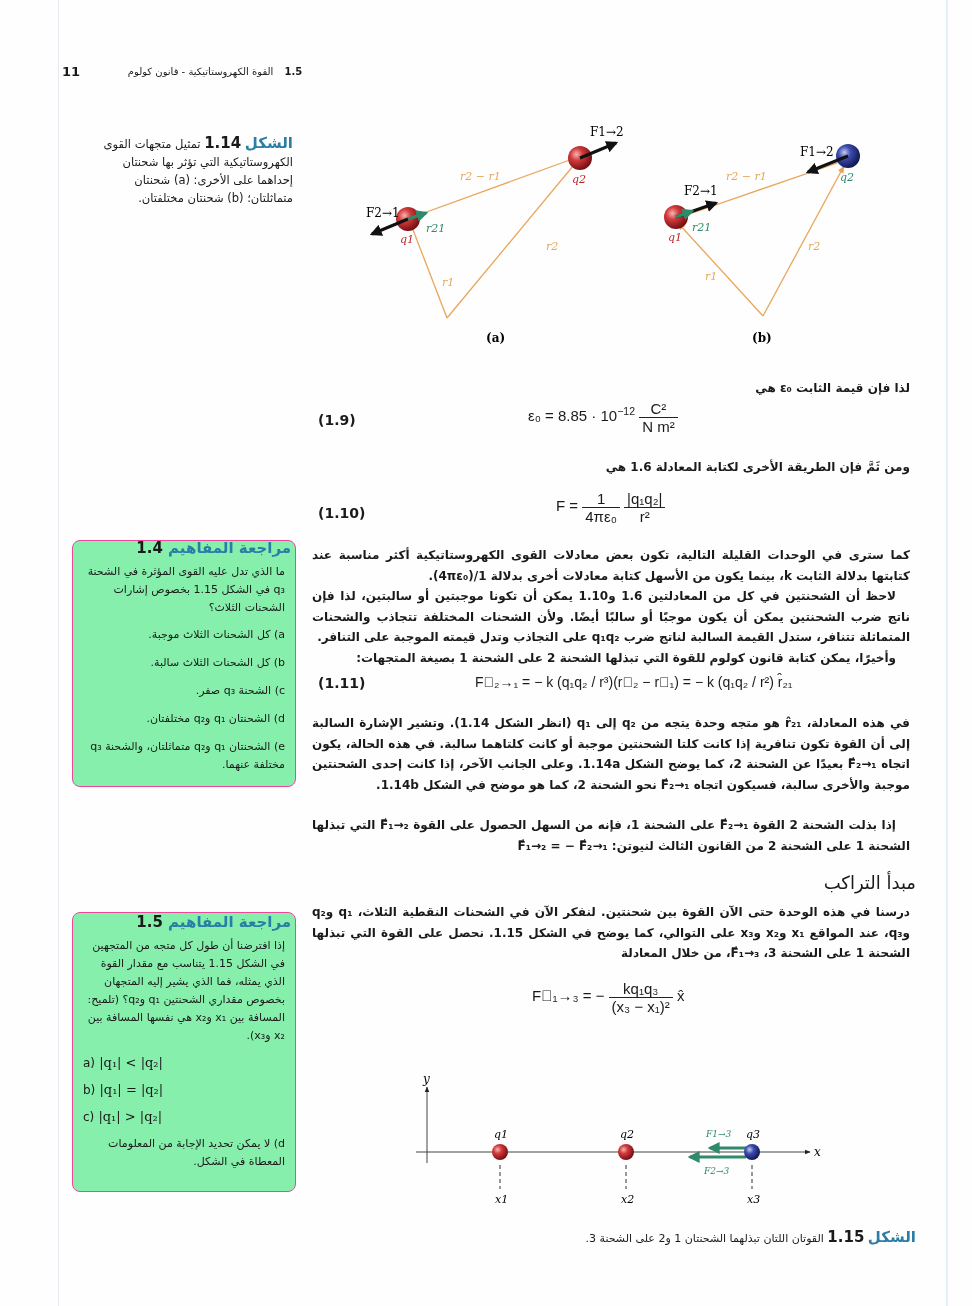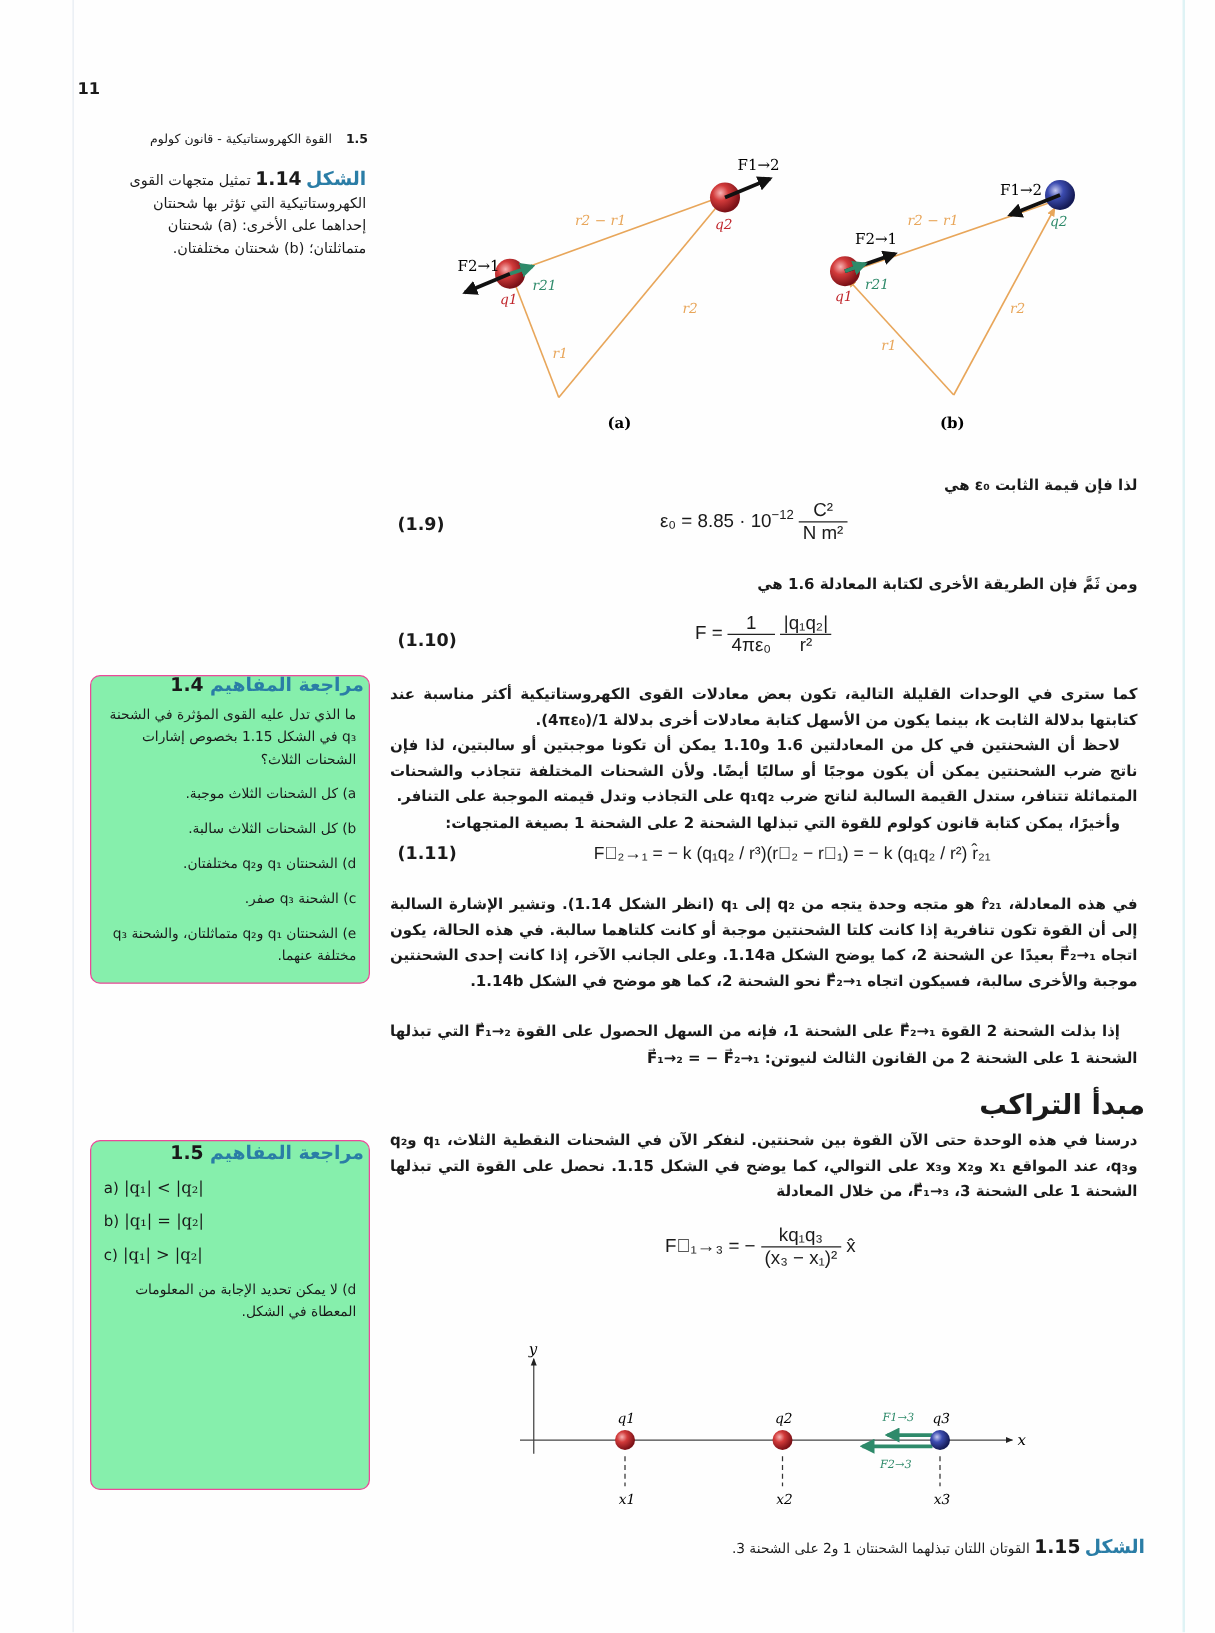--- a/index.html
+++ b/index.html
@@ -3,41 +3,41 @@
 <meta charset="utf-8">
 <style>
   html, body { margin: 0; padding: 0; }
   body {
     width: 972px; height: 1306px; background: #fefefe; position: relative; overflow: hidden;
     font-family: "DejaVu Sans", sans-serif; color: #1a1a1a;
   }
   .edge-left { position: absolute; left: 58px; top: 0; width: 1px; height: 1306px; background: #e6ecf2; }
   .edge-right { position: absolute; left: 946px; top: 0; width: 2px; height: 1306px; background: #dff3f5; }
   .page-num { position: absolute; left: 62px; top: 64px; font-weight: bold; font-size: 13px; }
-  .running-head { position: absolute; left: 120px; top: 66px; font-size: 10px; direction: rtl; width: 190px; text-align: left; margin-top: 40px; }
+  .running-head { position: absolute; left: 120px; top: 66px; font-size: 10px; direction: rtl; width: 190px; text-align: center; }
   .running-head .sec { font-weight: bold; margin-left: 8px; }
 
   .rtl { direction: rtl; text-align: right; }
   .cap-label { color: #2a7da6; font-weight: bold; font-size: 15px; }
   .cap-num { font-weight: bold; font-size: 15px; }
   .fig114-cap { position: absolute; left: 88px; top: 134px; width: 205px; font-size: 11.5px; line-height: 18px; }
 
   svg text { font-family: "DejaVu Serif", serif; }
 
   .fig114 { position: absolute; left: 350px; top: 110px; width: 560px; height: 250px; }
 
   .para { position: absolute; left: 312px; width: 598px; font-size: 12px; line-height: 20.5px; direction: rtl; text-align: justify; font-weight: bold; }
   .eq { position: absolute; font-family: Liberation Sans, sans-serif; font-size: 15px; }
   .eq-num { position: absolute; left: 318px; font-weight: bold; font-size: 14px; }
   .frac { display: inline-block; vertical-align: middle; text-align: center; }
   .frac .n { display: block; border-bottom: 1px solid #222; padding: 0 3px; }
   .frac .d { display: block; padding: 0 3px; }
   sub, sup { font-size: 70%; }
 
-  .section-title { position: absolute; left: 700px; top: 872px; width: 216px; font-size: 22px; font-weight: bold; direction: rtl; text-align: right; }
+  .section-title { position: absolute; left: 700px; top: 872px; width: 216px; font-size: 18px; font-weight: normal; direction: rtl; text-align: right; }
 
   .box { position: absolute; left: 72px; width: 222px; border: 1px solid #ec4899; border-radius: 8px; background: #86efac; }
   .box-title { direction: rtl; text-align: right; font-weight: bold; font-size: 15px; padding: 0 4px 6px 0; }
   .box-title .t { color: #2a7da6; }
   .box-q { direction: rtl; text-align: right; font-size: 11px; line-height: 18px; padding: 0 10px 4px 10px; }
   .box-opt { direction: rtl; text-align: right; font-size: 11px; line-height: 18px; padding: 5px 10px 5px 10px; }
   .box-opt-ltr { direction: ltr; text-align: left; font-size: 13px; padding: 6px 10px; font-family: "DejaVu Serif", serif; }
   .box-opt-ltr .lbl { font-family: "DejaVu Sans", sans-serif; font-size: 12px; }
 
   .fig115 { position: absolute; left: 400px; top: 1065px; width: 440px; height: 150px; }
@@ -174,30 +174,31 @@
 </div>
 
 <div class="box" style="top:540px; height:245px;">
   <div class="box-title" style="margin-top:-2px;">
     <span class="t">مراجعة المفاهيم</span>
     <span>1.4</span>
   </div>
   <div class="box-q">ما الذي تدل عليه القوى المؤثرة في الشحنة q₃ في الشكل 1.15 بخصوص إشارات الشحنات الثلاث؟</div>
   <div class="box-opt">a) كل الشحنات الثلاث موجبة.</div>
   <div class="box-opt">b) كل الشحنات الثلاث سالبة.</div>
+  <div class="box-opt">c) الشحنة q₃ صفر.</div>
   <div class="box-opt">d) الشحنتان q₁ وq₂ مختلفتان.</div>
-  <div class="box-opt">c) الشحنة q₃ صفر.</div>
   <div class="box-opt">e) الشحنتان q₁ وq₂ متماثلتان، والشحنة q₃ مختلفة عنهما.</div>
 </div>
 
 <div class="box" style="top:912px; height:278px;">
   <div class="box-title">
     <span class="t">مراجعة المفاهيم</span>
     <span>1.5</span>
   </div>
+  <div class="box-q">إذا افترضنا أن طول كل متجه من المتجهين في الشكل 1.15 يتناسب مع مقدار القوة الذي يمثله، فما الذي يشير إليه المتجهان بخصوص مقداري الشحنتين q₁ وq₂؟ (تلميح: المسافة بين x₁ وx₂ هي نفسها المسافة بين x₂ وx₃).</div>
   <div class="box-opt-ltr">
     <span class="lbl">a)</span>
     <span>|q₁| &lt; |q₂|</span>
   </div>
   <div class="box-opt-ltr">
     <span class="lbl">b)</span>
     <span>|q₁| = |q₂|</span>
   </div>
   <div class="box-opt-ltr">
     <span class="lbl">c)</span>

